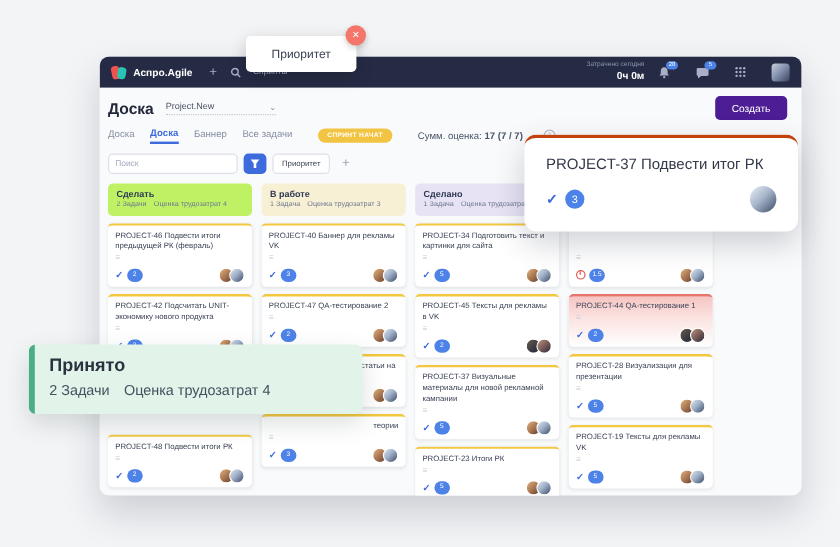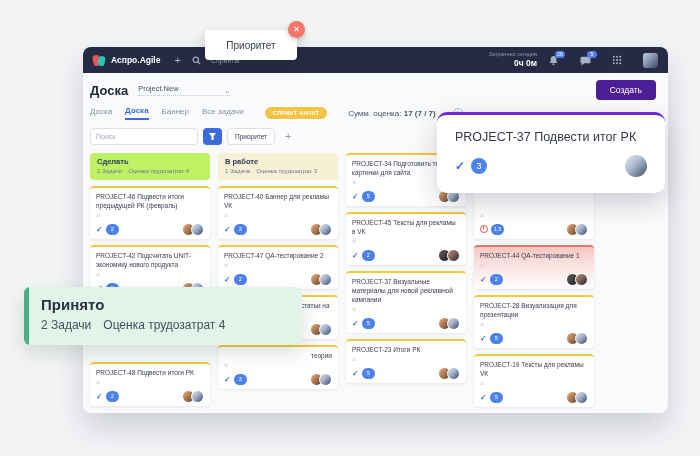--- a/index.html
+++ b/index.html
@@ -79,21 +79,21 @@
   .av-m1{background:linear-gradient(135deg,#dfe5ee 0%,#9fb0c8 45%,#3a4a63 100%);}
   .av-d1{background:linear-gradient(135deg,#6b5a4d 0%,#30343f 70%);}
   .av-d2{background:linear-gradient(135deg,#c2937a 0%,#4a3b45 80%);}
   .card.alert{border-top-color:#e6766c;background:linear-gradient(180deg,#f6c5c2 0%,#fbe4e2 45%,#ffffff 100%);}
   .spacer{height:52px;margin-bottom:6px;}
 
   
   .tooltip{position:absolute;left:205px;top:30px;width:92px;height:30px;background:#fff;border-radius:4px;box-shadow:0 4px 14px rgba(0,0,0,.18);display:flex;align-items:center;justify-content:center;font-size:10px;color:#3a4154;}
   .tt-close{position:absolute;top:-9px;right:-8px;width:17px;height:17px;border-radius:50%;background:#f4766a;color:#fff;font-size:8px;line-height:17px;text-align:center;box-shadow:0 2px 5px rgba(0,0,0,.2);cursor:pointer;}
 
-  .card-preview{position:absolute;left:437px;top:112px;width:228px;height:78px;background:#fff;border-top:3px solid #6d28d9;border-radius:10px;box-shadow:0 10px 26px rgba(40,50,70,.22);}
+  .card-preview{position:absolute;left:437px;top:112px;width:228px;height:78px;background:#fff;border-top:3px solid #c2410c;border-radius:10px;box-shadow:0 10px 26px rgba(40,50,70,.22);}
   .cp-title{font-size:12.5px;color:#333a49;padding:15px 18px 0;}
   .cp-foot{display:flex;align-items:center;padding:0 18px;margin-top:11px;}
   .cp-chk{color:#3d6bdd;font-size:12px;font-weight:bold;margin-right:6px;}
   .cp-est{background:#4d82e8;color:#fff;font-size:9px;width:16px;height:16px;line-height:16px;border-radius:8px;text-align:center;}
   .cp-av{margin-left:auto;width:22px;height:22px;border-radius:50%;background:linear-gradient(135deg,#e8edf4 0%,#a9b8cd 45%,#3a4a63 100%);}
 
   .accepted{position:absolute;left:24px;top:287px;width:278px;height:58px;background:#e2f3ea;border-radius:6px;box-shadow:0 8px 20px rgba(40,60,50,.16);overflow:hidden;}
   .accepted:before{content:"";position:absolute;left:0;top:0;bottom:0;width:5px;background:#49ad85;}
   .ac-title{font-size:15px;font-weight:bold;color:#2b323f;padding:9px 0 0 17px;}
   .ac-meta{font-size:12px;color:#46505e;padding:5px 0 0 17px;}
@@ -287,20 +287,24 @@
               <span class="est">3</span>
               <span class="avs">
                 <span class="av av-w1"></span>
                 <span class="av av-m1"></span>
               </span>
             </div>
         </div>
       </div>
 
       <div class="col">
+        <div class="colhead c2">
+          <div class="ct">Сделано</div>
+          <div class="cm"><span>1 Задача</span><span class="sep"></span><span>Оценка трудозатрат</span></div>
+        </div>
         <div class="card">
           <div class="t">PROJECT-34 Подготовить текст и картинки для сайта</div>
           <span class="desc-ic">≡</span>
           <div class="foot">
               <span class="chk">✓</span>
               <span class="est">5</span>
               <span class="avs">
                 <span class="av av-w1"></span>
                 <span class="av av-m1"></span>
               </span>

